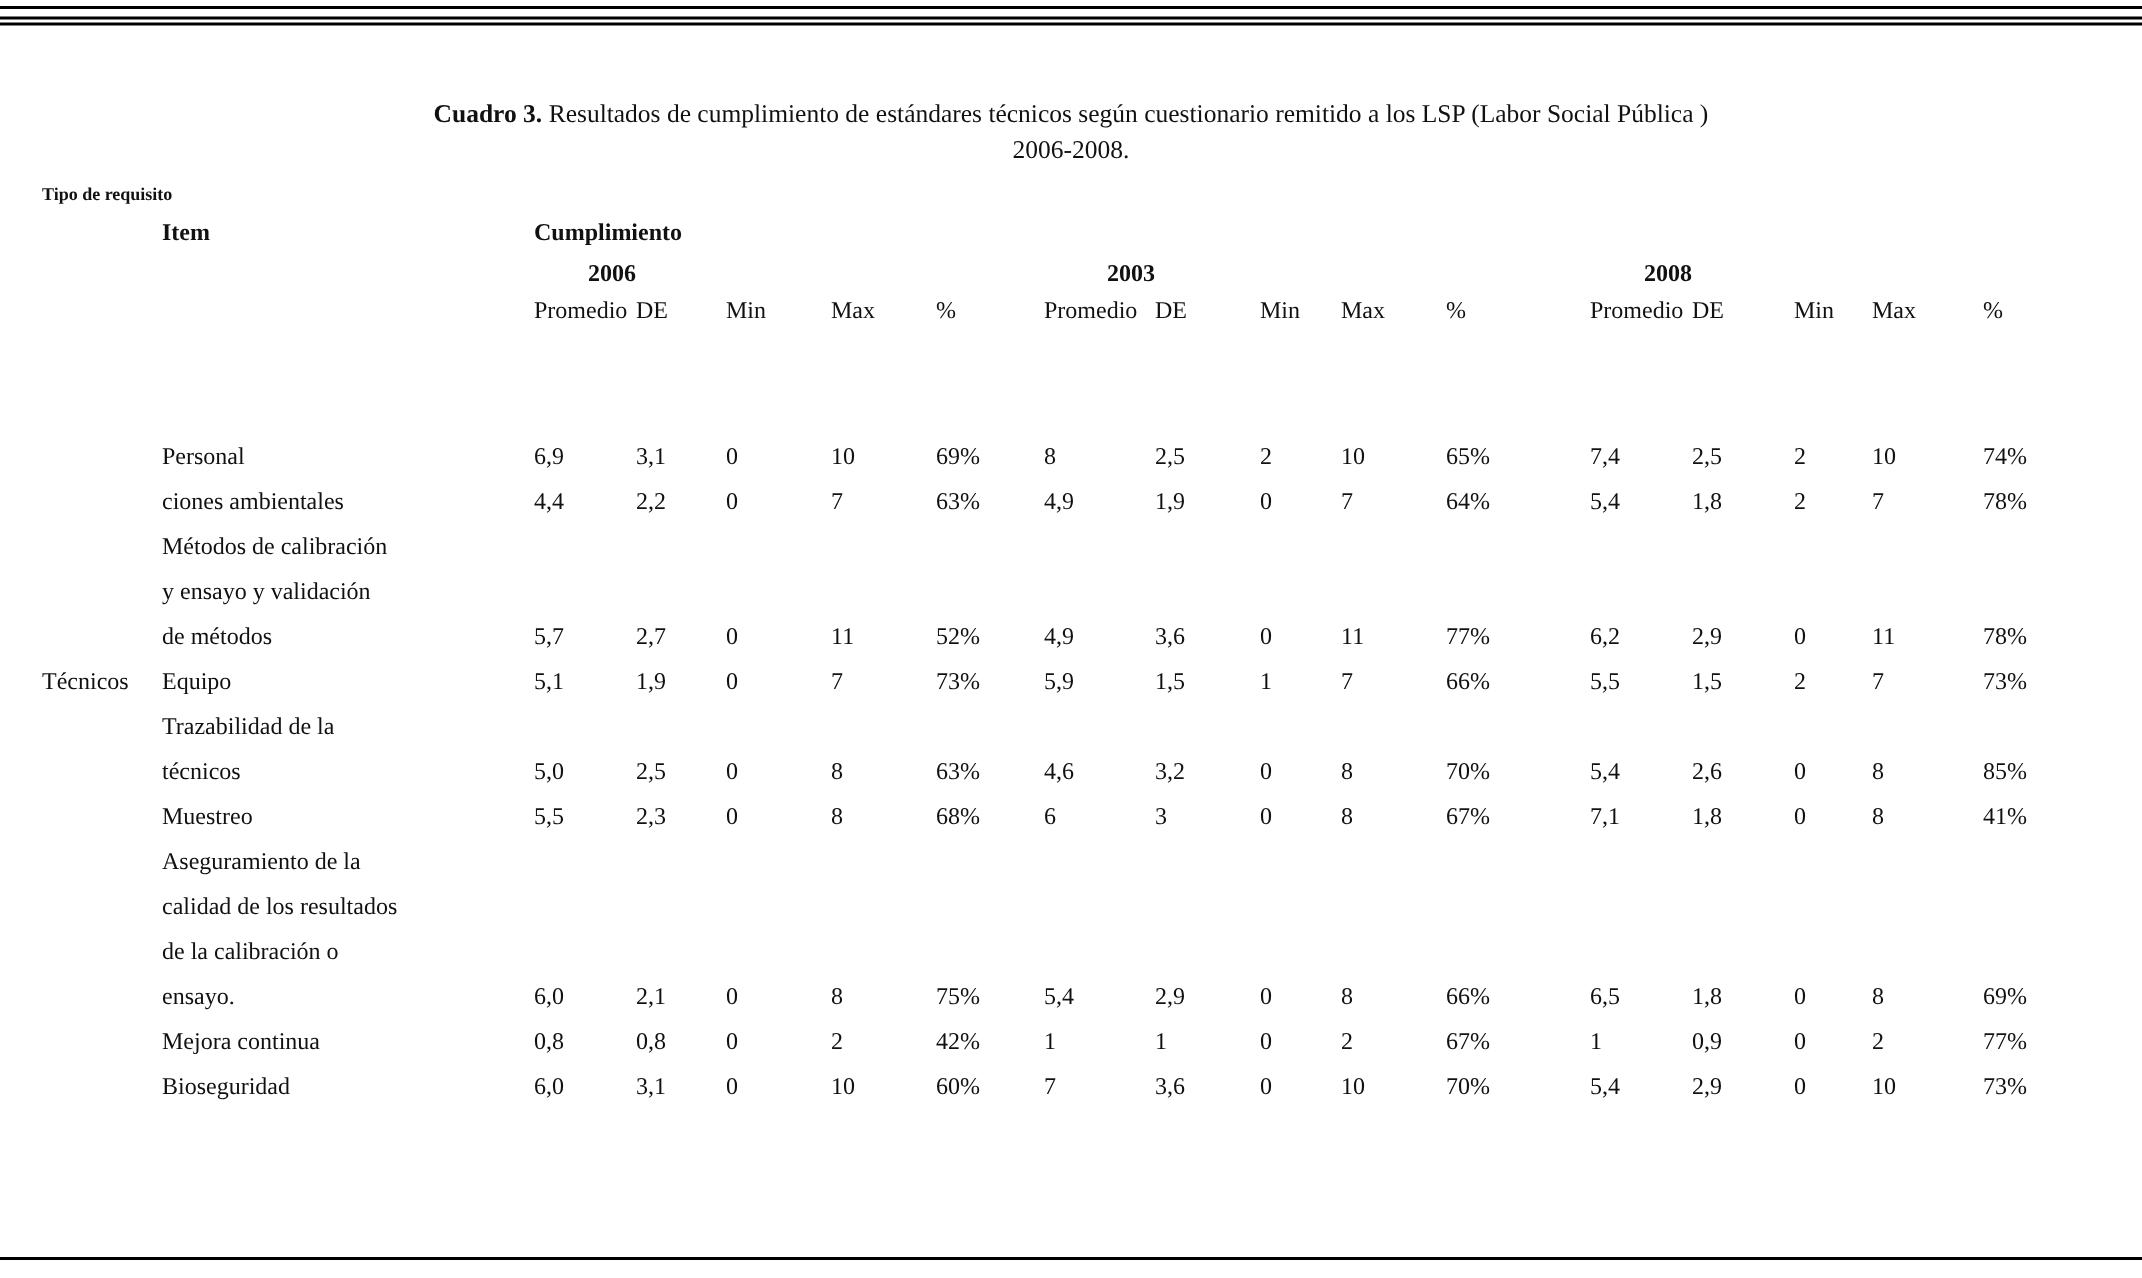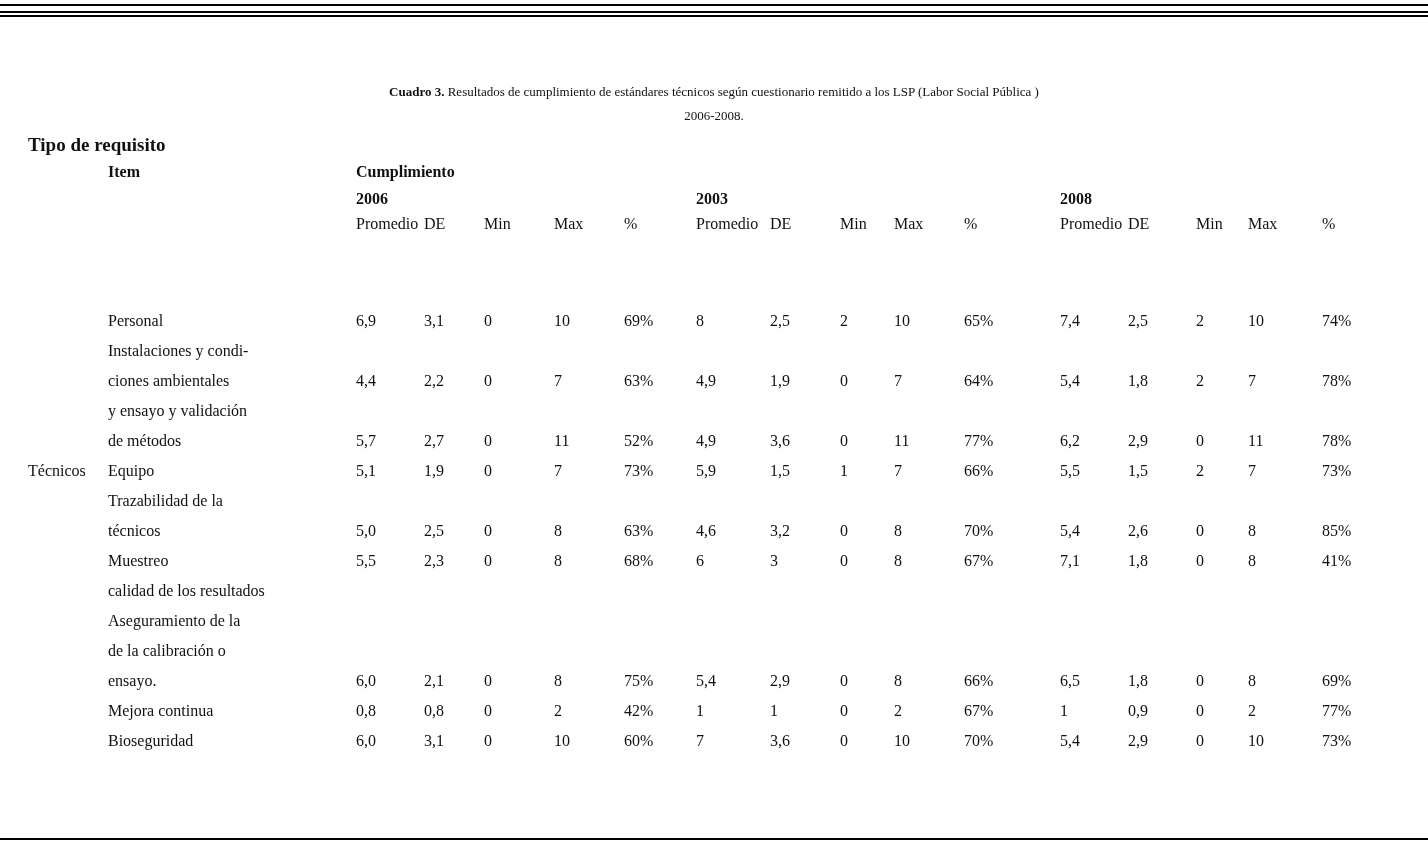--- a/index.html
+++ b/index.html
@@ -21,23 +21,23 @@
     width: 1428px;
     height: 0;
     border-top: 2px solid #000;
   }
   .rule-1 { top: 4px; }
   .rule-2 { top: 11px; }
   .rule-3 { top: 15px; }
   .rule-bottom { top: 838px; }
 
   .title-block {
-    padding-top: 80px;
+    padding-top: 64px;
     text-align: center;
-    font-size: 13px;
+    font-size: 17px;
     line-height: 24px;
   }
   .title-bold { font-weight: bold; }
 
   table.main {
     margin-left: 28px;
     margin-top: 4px;
     border-collapse: collapse;
     table-layout: fixed;
     width: 1352px;
@@ -46,23 +46,23 @@
     padding: 0;
     margin: 0;
     font-size: 16px;
     line-height: 30px;
     white-space: nowrap;
     overflow: visible;
     vertical-align: bottom;
     font-weight: normal;
     text-align: left;
   }
-  tr.h-tipo td { height: 26px; line-height: 26px; font-weight: bold; font-size: 19px; }
+  tr.h-tipo td { height: 26px; line-height: 26px; font-weight: bold; font-size: 12px; }
   tr.h-item td { height: 28px; line-height: 28px; font-weight: bold; }
-  tr.h-year th { height: 26px; line-height: 26px; font-weight: bold; text-align: left; }
+  tr.h-year th { height: 26px; line-height: 26px; font-weight: bold; text-align: right; }
   tr.h-metric th { height: 24px; line-height: 24px; font-weight: normal; text-align: left; margin-left: 36px; }
   td.cumpl {
     text-align: center;
     font-weight: bold;
     padding-right: 110px;
   }
   tr.spacer td { height: 70px; }
   td.val { text-align: right; padding-right: 6px; }
   td.item-cell { text-align: left; }
   td.tipo-cell { text-align: left; }
@@ -157,55 +157,55 @@
         <td class="val">10</td>
         <td class="val">65%</td>
         <td class="val">7,4</td>
         <td class="val">2,5</td>
         <td class="val">2</td>
         <td class="val">10</td>
         <td class="val">74%</td>
       </tr>
       <tr>
         <td class="tipo-cell"></td>
-        <td class="item-cell">Instalaciones y condi-</td>
-        <td class="val"></td>
-        <td class="val"></td>
-        <td class="val"></td>
-        <td class="val"></td>
-        <td class="val"></td>
-        <td class="val"></td>
-        <td class="val"></td>
-        <td class="val"></td>
-        <td class="val"></td>
-        <td class="val"></td>
-        <td class="val"></td>
-        <td class="val"></td>
-        <td class="val"></td>
-        <td class="val"></td>
-        <td class="val"></td>
-      </tr>
-      <tr>
-        <td class="tipo-cell"></td>
         <td class="item-cell">ciones ambientales</td>
         <td class="val">4,4</td>
         <td class="val">2,2</td>
         <td class="val">0</td>
         <td class="val">7</td>
         <td class="val">63%</td>
         <td class="val">4,9</td>
         <td class="val">1,9</td>
         <td class="val">0</td>
         <td class="val">7</td>
         <td class="val">64%</td>
         <td class="val">5,4</td>
         <td class="val">1,8</td>
         <td class="val">2</td>
         <td class="val">7</td>
         <td class="val">78%</td>
+      </tr>
+      <tr>
+        <td class="tipo-cell"></td>
+        <td class="item-cell">Métodos de calibración</td>
+        <td class="val"></td>
+        <td class="val"></td>
+        <td class="val"></td>
+        <td class="val"></td>
+        <td class="val"></td>
+        <td class="val"></td>
+        <td class="val"></td>
+        <td class="val"></td>
+        <td class="val"></td>
+        <td class="val"></td>
+        <td class="val"></td>
+        <td class="val"></td>
+        <td class="val"></td>
+        <td class="val"></td>
+        <td class="val"></td>
       </tr>
       <tr>
         <td class="tipo-cell"></td>
         <td class="item-cell">y ensayo y validación</td>
         <td class="val"></td>
         <td class="val"></td>
         <td class="val"></td>
         <td class="val"></td>
         <td class="val"></td>
         <td class="val"></td>
@@ -309,40 +309,40 @@
         <td class="val">8</td>
         <td class="val">67%</td>
         <td class="val">7,1</td>
         <td class="val">1,8</td>
         <td class="val">0</td>
         <td class="val">8</td>
         <td class="val">41%</td>
       </tr>
       <tr>
         <td class="tipo-cell"></td>
+        <td class="item-cell">Aseguramiento de la</td>
+        <td class="val"></td>
+        <td class="val"></td>
+        <td class="val"></td>
+        <td class="val"></td>
+        <td class="val"></td>
+        <td class="val"></td>
+        <td class="val"></td>
+        <td class="val"></td>
+        <td class="val"></td>
+        <td class="val"></td>
+        <td class="val"></td>
+        <td class="val"></td>
+        <td class="val"></td>
+        <td class="val"></td>
+        <td class="val"></td>
+      </tr>
+      <tr>
+        <td class="tipo-cell"></td>
         <td class="item-cell">calidad de los resultados</td>
-        <td class="val"></td>
-        <td class="val"></td>
-        <td class="val"></td>
-        <td class="val"></td>
-        <td class="val"></td>
-        <td class="val"></td>
-        <td class="val"></td>
-        <td class="val"></td>
-        <td class="val"></td>
-        <td class="val"></td>
-        <td class="val"></td>
-        <td class="val"></td>
-        <td class="val"></td>
-        <td class="val"></td>
-        <td class="val"></td>
-      </tr>
-      <tr>
-        <td class="tipo-cell"></td>
-        <td class="item-cell">Aseguramiento de la</td>
         <td class="val"></td>
         <td class="val"></td>
         <td class="val"></td>
         <td class="val"></td>
         <td class="val"></td>
         <td class="val"></td>
         <td class="val"></td>
         <td class="val"></td>
         <td class="val"></td>
         <td class="val"></td>

